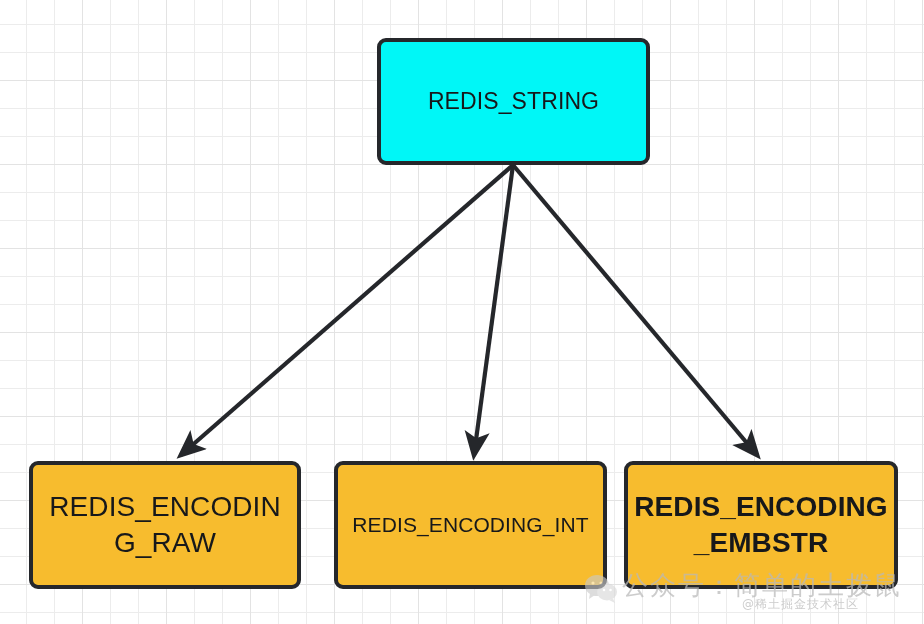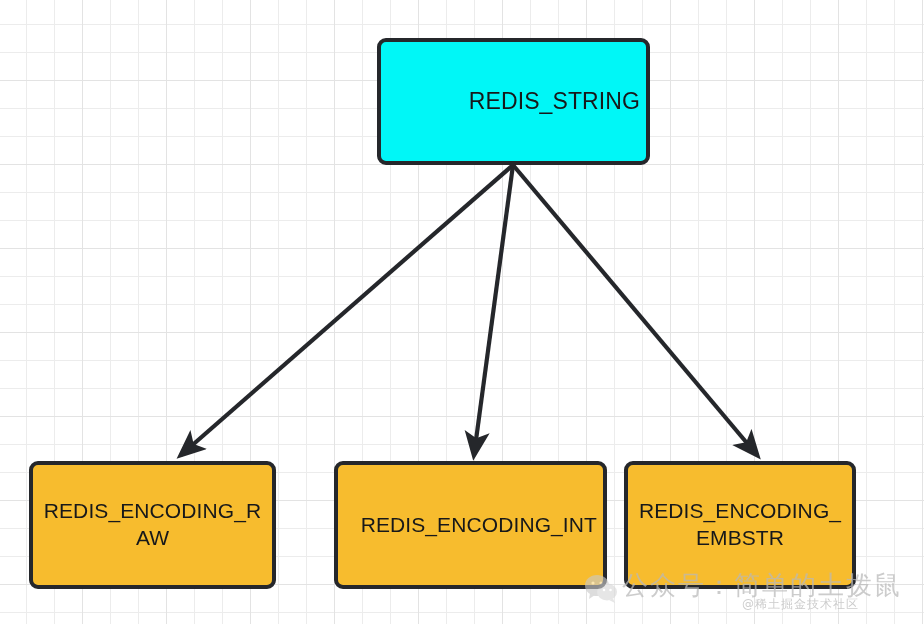--- a/index.html
+++ b/index.html
@@ -38,61 +38,62 @@
     height: 624px;
     pointer-events: none;
   }
   .node {
     position: absolute;
     box-sizing: border-box;
     border: 4px solid #25272b;
     border-radius: 9px;
     display: flex;
     align-items: center;
-    justify-content: flex-end;
+    justify-content: center;
     text-align: center;
     color: #17181a;
     line-height: 1.28;
     letter-spacing: 0.1px;
   }
   .node-label {
     padding: 0 6px;
     word-break: break-all;
   }
   #node-root {
     left: 377px;
     top: 38px;
     width: 273px;
     height: 127px;
     background: #00f7f7;
     font-size: 23px;
   }
   #node-raw {
     left: 29px;
     top: 461px;
-    width: 247px;
+    width: 272px;
     height: 128px;
     background: #f7bc2e;
-    font-size: 21px;
+    font-size: 28px;
   }
   #node-int {
     left: 334px;
     top: 461px;
     width: 273px;
     height: 128px;
     background: #f7bc2e;
     font-size: 21px;
   }
   #node-embstr {
     left: 624px;
     top: 461px;
-    width: 232px;
+    width: 274px;
     height: 128px;
     background: #f7bc2e;
-    font-size: 21px;
+    font-size: 28px;
+    font-weight: bold;
   }
   .watermark {
     position: absolute;
     pointer-events: none;
     color: #b9b9b9;
     opacity: 0.72;
     font-family: "DejaVu Sans", sans-serif;
     white-space: nowrap;
   }
   #watermark-main {

